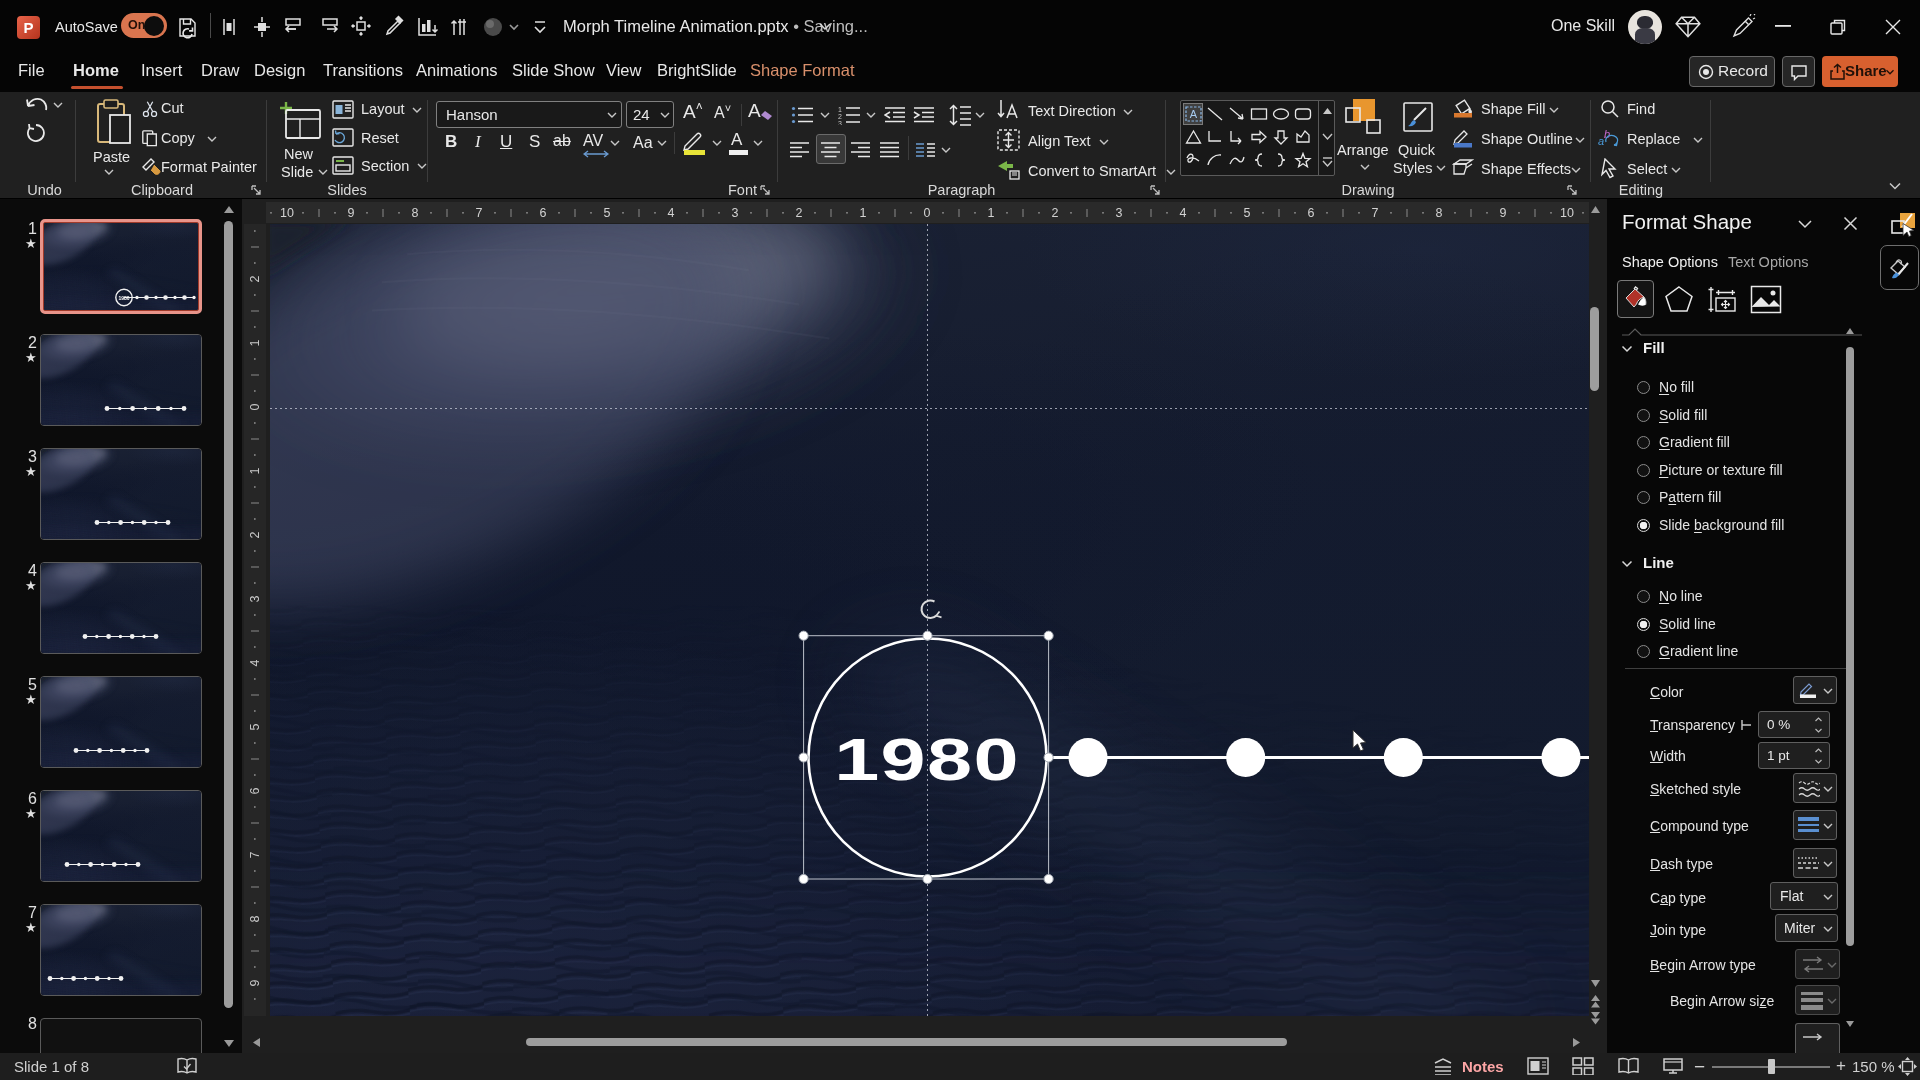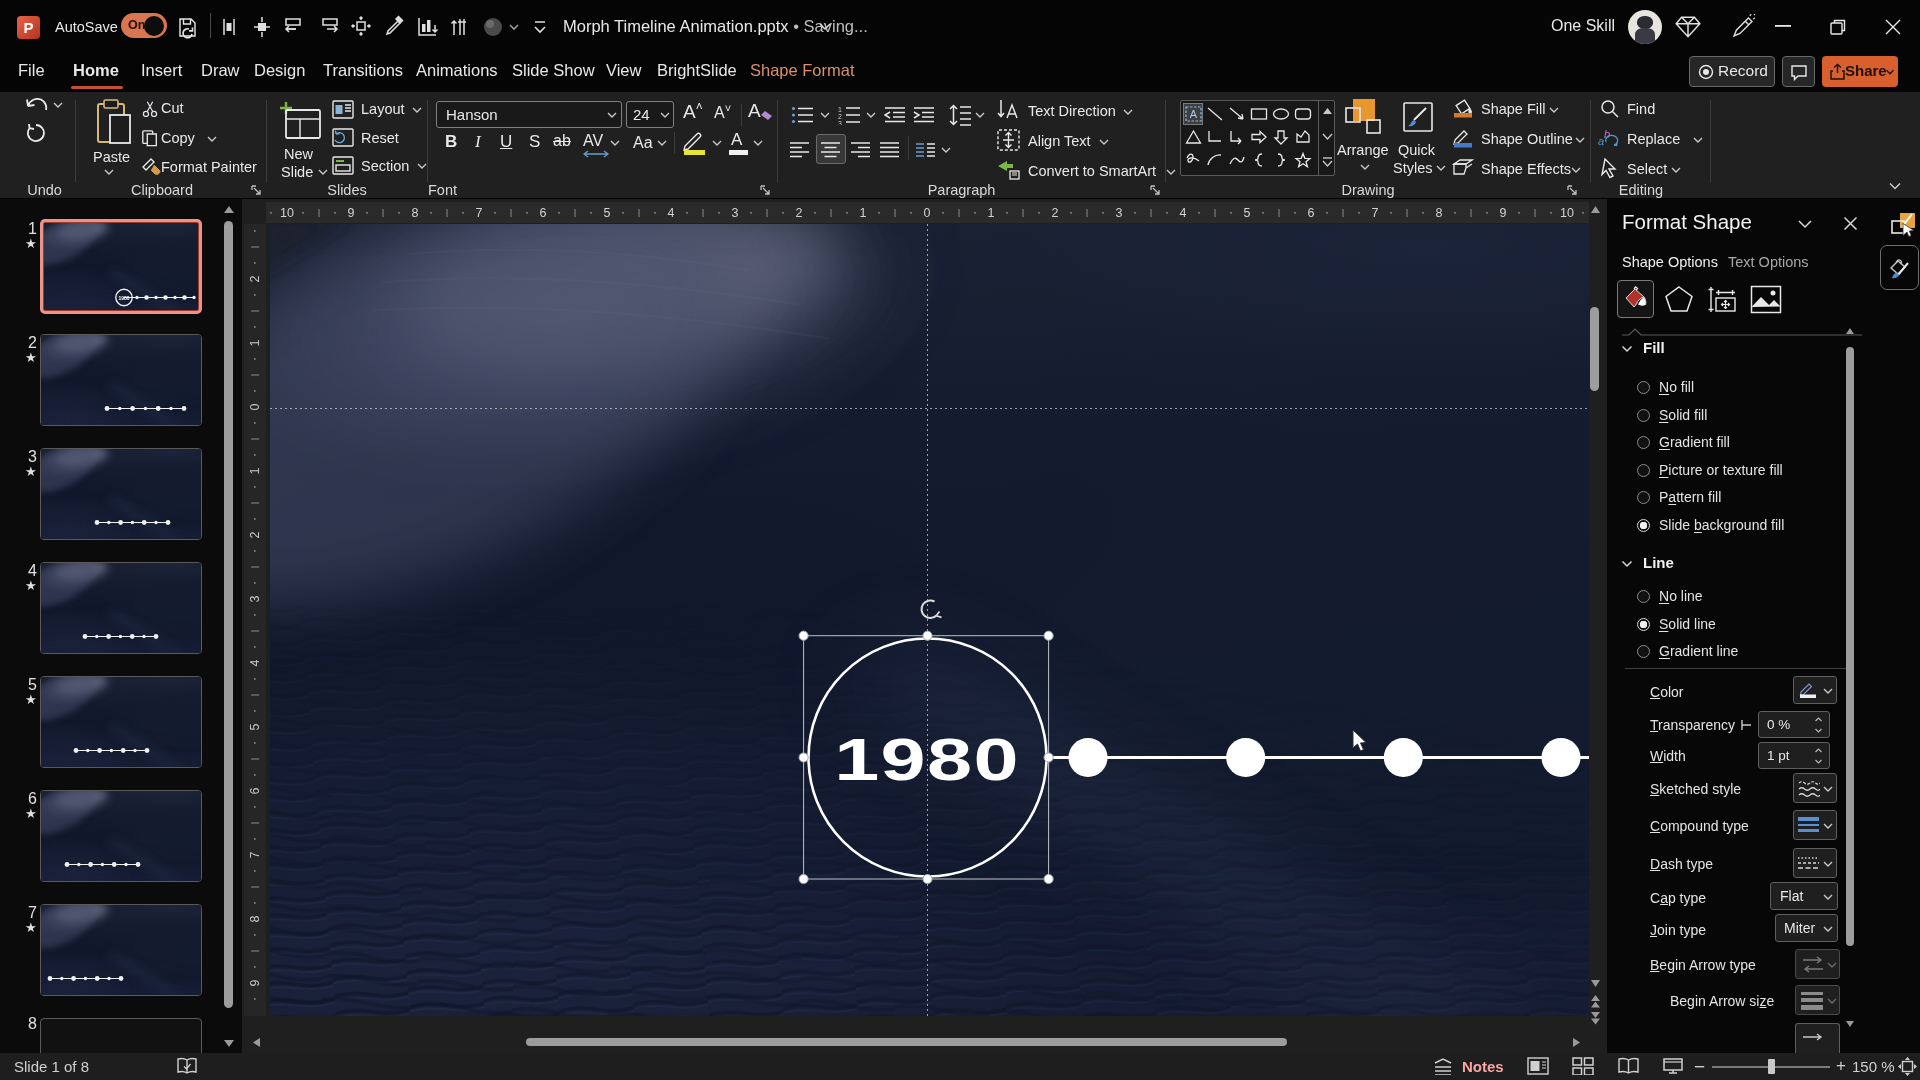--- a/index.html
+++ b/index.html
@@ -278,21 +278,21 @@
     <div class="abs" style="left:266px;top:8px;width:1px;height:82px;background:#3c3c3c;"></div>
     <div class="abs" style="left:427px;top:8px;width:1px;height:82px;background:#3c3c3c;"></div>
     <div class="abs" style="left:777px;top:8px;width:1px;height:82px;background:#3c3c3c;"></div>
     <div class="abs" style="left:1165px;top:8px;width:1px;height:82px;background:#3c3c3c;"></div>
     <div class="abs" style="left:1590px;top:8px;width:1px;height:82px;background:#3c3c3c;"></div>
     <div class="abs" style="left:1710px;top:8px;width:1px;height:82px;background:#3c3c3c;"></div>
 
     <div class="abs" style="left:0px;top:90px;width:89px;text-align:center;font-size:14.5px;color:#d8d8d8;">Undo</div>
     <div class="abs" style="left:76px;top:90px;width:172px;text-align:center;font-size:14.5px;color:#d8d8d8;">Clipboard</div>
     <div class="abs" style="left:267px;top:90px;width:160px;text-align:center;font-size:14.5px;color:#d8d8d8;">Slides</div>
-    <div class="abs" style="left:428px;top:90px;width:329px;text-align:left;font-size:14.5px;color:#d8d8d8;">Font</div>
+    <div class="abs" style="left:428px;top:90px;width:329px;text-align:right;font-size:14.5px;color:#d8d8d8;">Font</div>
     <div class="abs" style="left:778px;top:90px;width:367px;text-align:center;font-size:14.5px;color:#d8d8d8;">Paragraph</div>
     <div class="abs" style="left:1166px;top:90px;width:404px;text-align:center;font-size:14.5px;color:#d8d8d8;">Drawing</div>
     <div class="abs" style="left:1591px;top:90px;width:100px;text-align:center;font-size:14.5px;color:#d8d8d8;">Editing</div>
 
     <svg class="abs" style="left:251px;top:93px;" width="12" height="12" viewBox="0 0 12 12" fill="none" stroke="#c0c0c0" stroke-width="1.3">
         <path d="M1 1 h4 M1 1 v4 M3 3 l6 6 M9 5 v4 h-4"></path>
       </svg>
     <svg class="abs" style="left:760px;top:93px;" width="12" height="12" viewBox="0 0 12 12" fill="none" stroke="#c0c0c0" stroke-width="1.3">
         <path d="M1 1 h4 M1 1 v4 M3 3 l6 6 M9 5 v4 h-4"></path>
       </svg>

